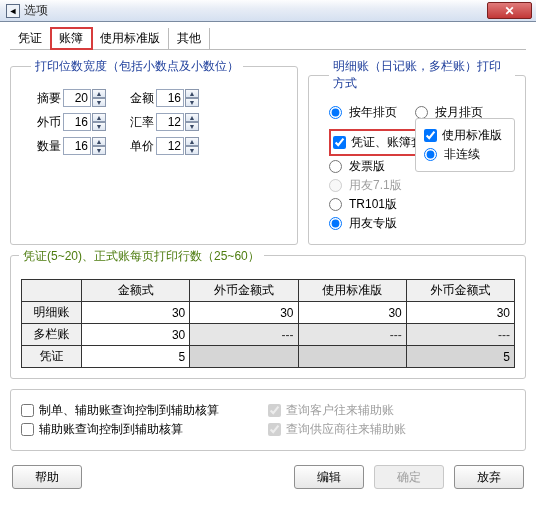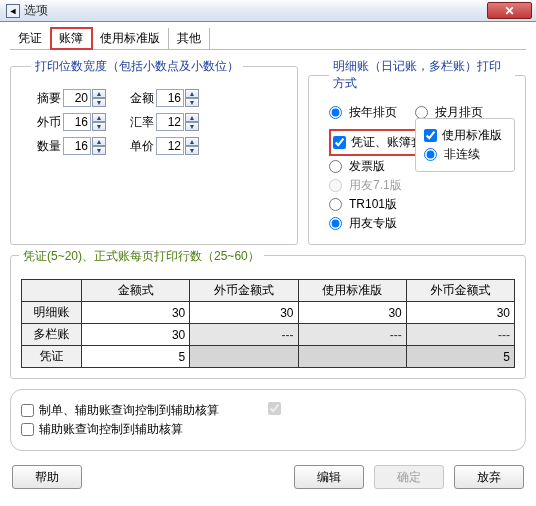--- a/index.html
+++ b/index.html
@@ -143,21 +143,21 @@
     font-weight: normal;
     text-align: center;
   }
   table.grid td.num { text-align:right; background:#fff;}
   table.grid td.rowh { background:#f0f0f0; text-align:center;}
   table.grid td.dash { text-align:right; background:#e6e6e6; color:#333;}
   table.grid td.shade { background:#d6d6d6; text-align:right;}
   table.grid th.corner { background:#f0f0f0;}
   .checks-area {
     border:1px solid #c7c7c7;
-    border-radius:12px;
+    border-radius:3px;
     padding:10px;
     margin-top:10px;
     display:flex;
   }
   .checks-col { flex:1; }
   .btnbar {
     margin-top:14px;
     display:flex;
     gap:10px;
     padding: 0 2px;
@@ -370,20 +370,25 @@
           <span>制单、辅助账查询控制到辅助核算</span>
       </label>
       <label class="checkline">
         <input type="checkbox" style="">
           <span>辅助账查询控制到辅助核算</span>
       </label>
     </div>
     <div class="checks-col">
       <label class="checkline disabled-text">
         <input type="checkbox" checked="" disabled="" style="">
+          <span>查询客户往来辅助账</span>
+      </label>
+      <label class="checkline disabled-text">
+        <input type="checkbox" checked="" disabled="" style="">
+          <span>查询供应商往来辅助账</span>
       </label>
     </div>
   </div>
 
   <div class="btnbar">
     <button class="win">帮助</button>
     <div class="spacer"></div>
     <button class="win">编辑</button>
     <button class="win" disabled="">确定</button>
     <button class="win">放弃</button>

